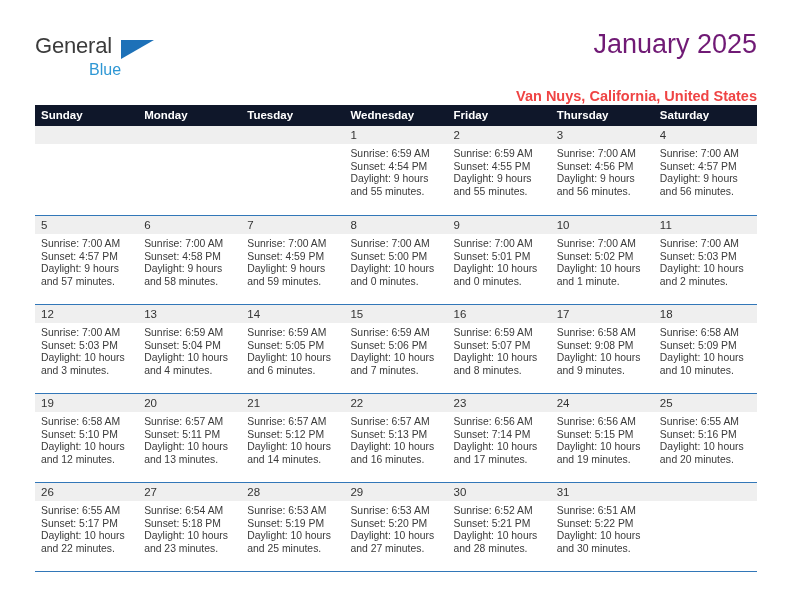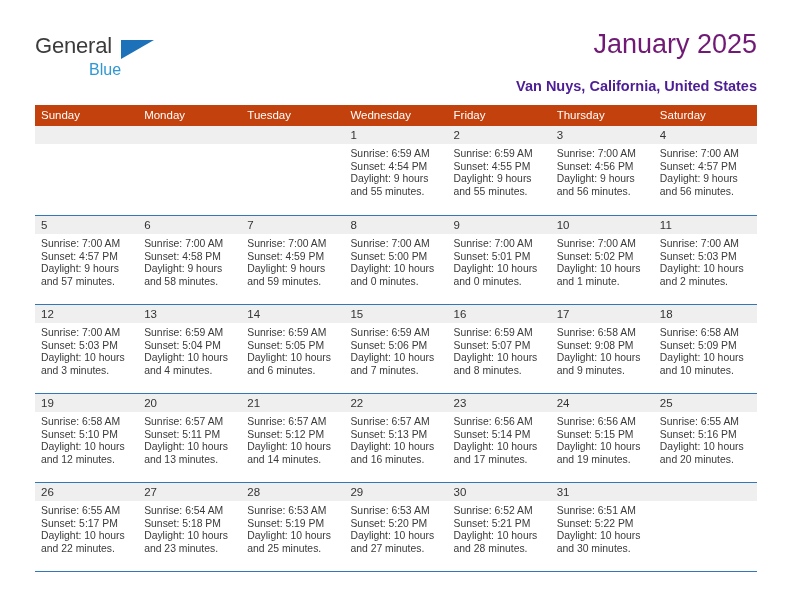--- a/index.html
+++ b/index.html
@@ -72,39 +72,40 @@
     text-align: right;
   }
   .cal-title {
     font-size: 27px;
     line-height: 32px;
     color: #701a75;
     font-weight: 400;
     white-space: nowrap;
   }
   .cal-subtitle {
-    margin-top: 18px;
+    margin-top: 28px;
     font-size: 14.5px;
     line-height: 17px;
-    color: #4c1d95;
+    color: #ef4444;
     font-weight: 700;
     white-space: nowrap;
   }
 
   
   .calendar {
     position: absolute;
     left: 35px;
     top: 105px;
     width: 722px;
   }
   .weekday-row {
     display: flex;
-    background: #c2410c;
+    background: #0f172a;
     height: 21px;
+    font-weight: bold;
   }
   .weekday {
     flex: 1 1 0;
     min-width: 0;
     color: #ffffff;
     font-size: 11.5px;
     line-height: 21px;
     padding-left: 6px;
     box-sizing: border-box;
     white-space: nowrap;
@@ -425,21 +426,21 @@
               <div>Sunset: 5:13 PM</div>
               <div class="wrapline">Daylight: 10 hours and 16 minutes.</div>
             </div>
           </div>
           <div class="day-cell">
             <div class="day-num-band">
               <span class="day-num">23</span>
             </div>
             <div class="day-info">
               <div>Sunrise: 6:56 AM</div>
-              <div>Sunset: 5:14 PM</div>
+              <div>Sunset: 7:14 PM</div>
               <div class="wrapline">Daylight: 10 hours and 17 minutes.</div>
             </div>
           </div>
           <div class="day-cell">
             <div class="day-num-band">
               <span class="day-num">24</span>
             </div>
             <div class="day-info">
               <div>Sunrise: 6:56 AM</div>
               <div>Sunset: 5:15 PM</div>

